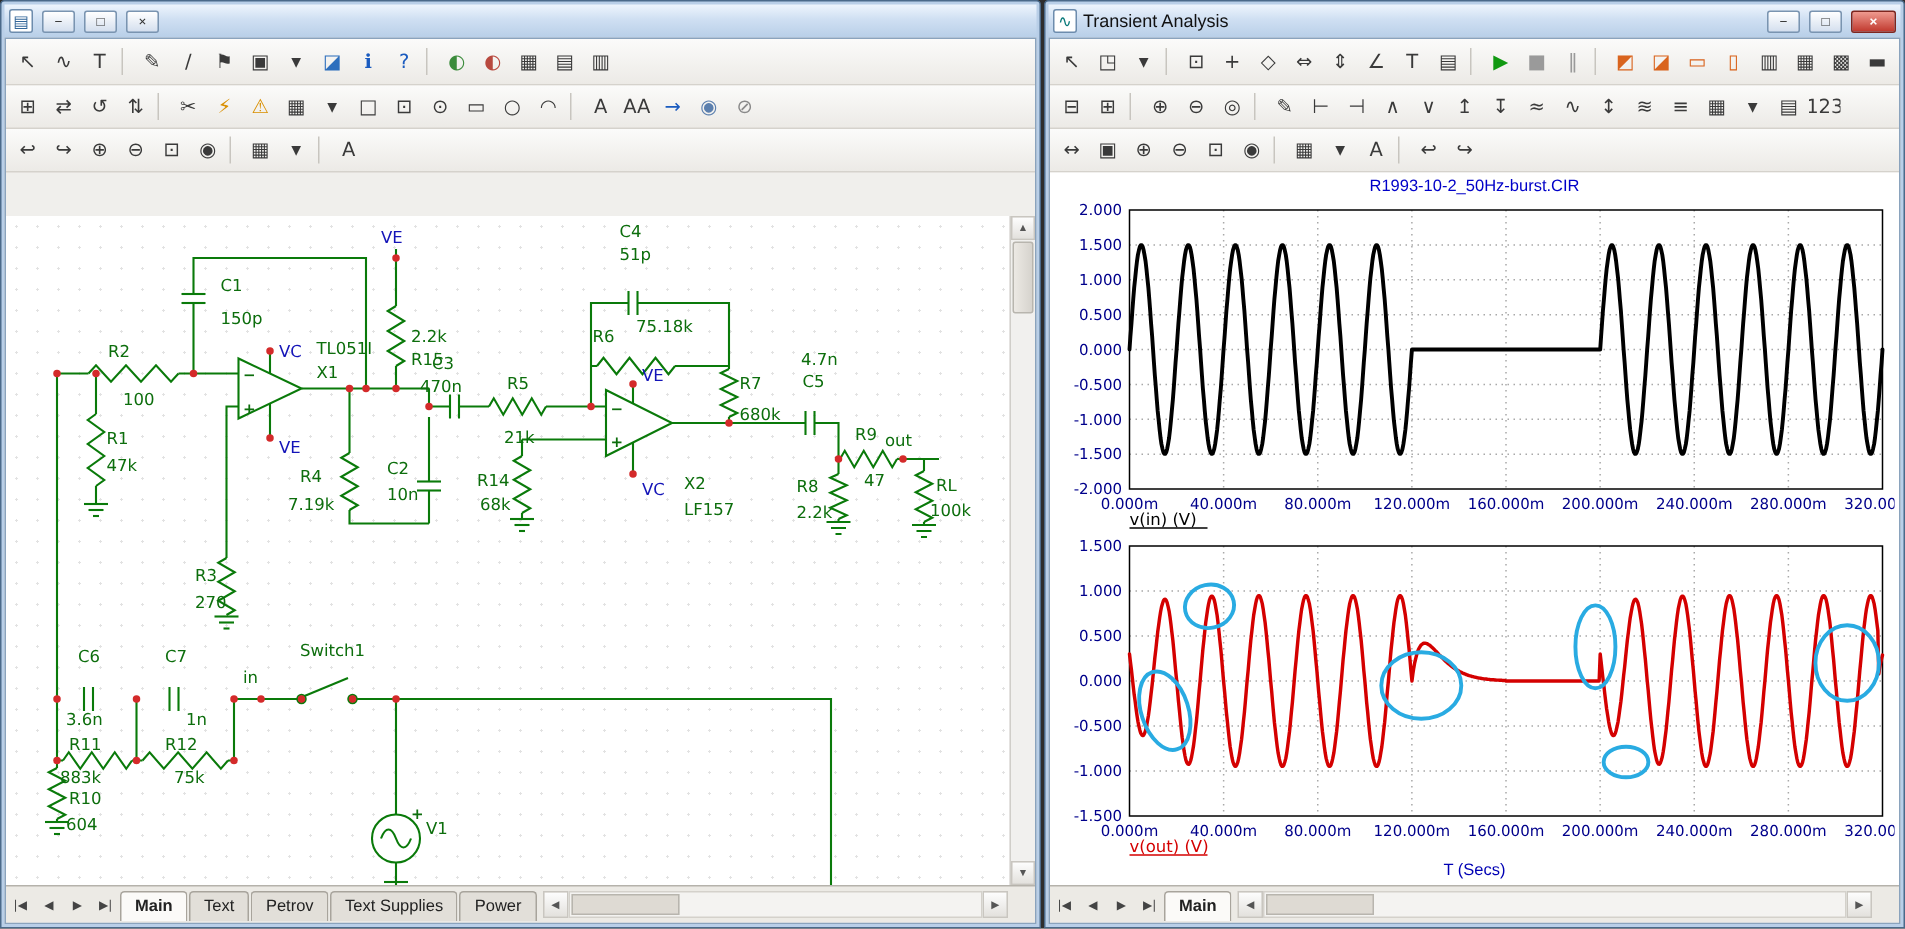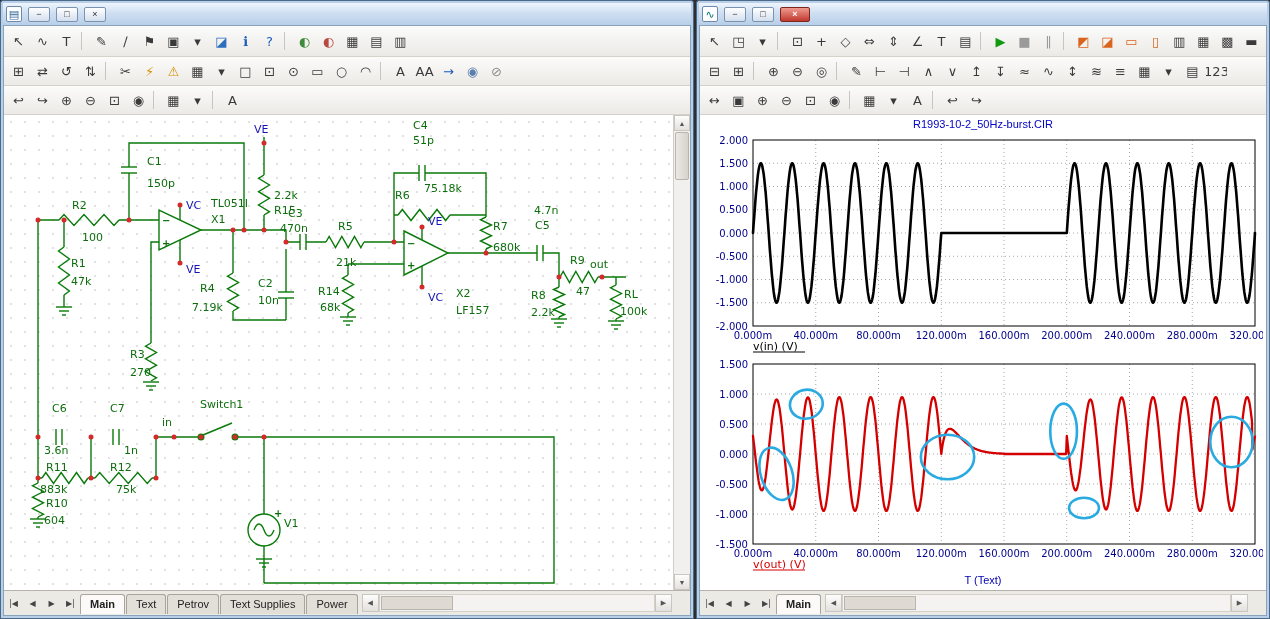--- a/index.html
+++ b/index.html
@@ -18,21 +18,21 @@
           font-size:9px;line-height:13px;text-align:center;border-radius:2px;margin-left:2px;color:#333;padding:0;}
   .winbtn.close-red{background:linear-gradient(#ef9a8f,#c0392e);border-color:#7e261e;color:#fff;width:30px;font-weight:bold;}
   .win-body{background:#f0efec;height:calc(100% - 22px);display:flex;flex-direction:column;border:1px solid #8aa3bd;box-sizing:border-box;}
   .tbar{display:flex;align-items:center;gap:1px;padding:1px 3px;background:linear-gradient(#fbfbfa,#eceae6);
         border-bottom:1px solid #d5d2cc;flex:0 0 auto;}
   .tbar.r1{height:28px;}.tbar.r2{height:26px;}.tbar.r3{height:26px;}
   .tbtn{width:23px;height:22px;display:flex;align-items:center;justify-content:center;font-size:13px;color:#3a3a3a;
         background:transparent;border:1px solid transparent;border-radius:2px;padding:0;overflow:hidden;
         font-family:"DejaVu Sans",sans-serif;}
   .tbtn[data-name="separator"]{width:6px;height:18px;border:none;border-left:1px solid #c8c5bf;margin:0 2px;border-radius:0;}
-  .canvas-row{flex:1;display:flex;background:#fff;position:relative;min-height:0;}
+  .canvas-row{flex:1;display:flex;background:#fff;position:relative;min-height:0;margin-top:29px;}
   .schem-area{flex:1;position:relative;overflow:hidden;
       background-image:radial-gradient(#e2e2e2 0.8px, transparent 0.9px);background-size:14px 14px;}
   svg.schematic{position:absolute;left:0;top:0;}
   .wire{stroke:#0a7a0a;stroke-width:1.4;fill:none;}
   .comp{fill:#ffffff;stroke:#0a7a0a;stroke-width:1.4;}
   .dot{fill:#d42a2a;stroke:none;}
   .slab-g{fill:#0d6e0d;font-size:11px;}
   .slab-b{fill:#1414b8;font-size:11px;}
   .slab-s{fill:#0d6e0d;font-size:10px;font-weight:bold;}
   .vscroll{width:16px;background:#f1f0ee;border-left:1px solid #d0cec9;display:flex;flex-direction:column;flex:0 0 auto;}
@@ -362,20 +362,21 @@
         <button class="harrow" data-name="scroll-right-arrow">▶</button>
       </div>
       <div class="corner" data-name="resize-corner"></div>
     </div>
   </div>
 </div>
 
 <div class="window" id="right-window" data-name="transient-analysis-window">
   <div class="titlebar" data-name="titlebar">
     <span class="app-icon" data-name="analysis-plot-icon" style="color:#0a7a7a">∿</span>
+    <span class="win-title" data-name="window-title">Transient Analysis</span>
     <button class="winbtn" data-name="minimize-button">−</button>
     <button class="winbtn" data-name="maximize-button">□</button>
     <button class="winbtn close-red" data-name="close-button">×</button>
   </div>
   <div class="win-body">
     <div class="tbar r1" data-name="toolbar-row1">
         <button class="tbtn" data-name="select-tool">↖</button>
         <button class="tbtn" data-name="graph-dropdown-button">◳</button>
         <button class="tbtn" data-name="graph-dropdown-arrow">▾</button>
         <button class="tbtn" data-name="separator"></button>
@@ -517,21 +518,21 @@
           <path d="M50.0,80.0L50.6,85.2L51.3,90.7L51.9,96.1L52.5,101.6L53.1,106.9L53.8,111.9L54.4,116.7L55.0,121.0L55.6,124.9L56.3,128.2L56.9,130.8L57.5,132.8L58.2,134.0L58.8,134.4L59.4,134.1L60.0,133.0L60.7,131.1L61.3,128.5L61.9,125.2L62.6,121.2L63.2,116.7L63.8,111.7L64.4,106.3L65.1,100.5L65.7,94.6L66.3,88.6L66.9,82.5L67.6,76.6L68.2,70.8L68.8,65.4L69.5,60.4L70.1,55.9L70.7,52.0L71.3,48.8L72.0,46.3L72.6,44.5L73.2,43.6L73.8,43.5L74.5,44.3L75.1,45.8L75.7,48.2L76.4,51.4L77.0,55.4L77.6,60.0L78.2,65.2L78.9,70.9L79.5,77.1L80.1,83.7L80.7,90.4L81.4,97.4L82.0,104.3L82.6,111.1L83.3,117.8L83.9,124.1L84.5,130.1L85.1,135.5L85.8,140.4L86.4,144.6L87.0,148.0L87.6,150.7L88.3,152.5L88.9,153.4L89.5,153.5L90.2,152.7L90.8,151.0L91.4,148.5L92.0,145.2L92.7,141.1L93.3,136.3L93.9,130.9L94.6,124.9L95.2,118.6L95.8,111.9L96.4,104.9L97.1,97.9L97.7,90.8L98.3,83.9L98.9,77.1L99.6,70.7L100.2,64.7L100.8,59.2L101.5,54.3L102.1,50.1L102.7,46.7L103.3,44.1L104.0,42.3L104.6,41.4L105.2,41.4L105.8,42.3L106.5,44.0L107.1,46.6L107.7,50.1L108.4,54.2L109.0,59.1L109.6,64.6L110.2,70.6L110.9,77.1L111.5,83.8L112.1,90.9L112.7,98.0L113.4,105.1L114.0,112.1L114.6,118.9L115.3,125.4L115.9,131.4L116.5,136.9L117.1,141.8L117.8,146.0L118.4,149.5L119.0,152.1L119.7,153.9L120.3,154.8L120.9,154.8L121.5,153.9L122.2,152.1L122.8,149.5L123.4,146.1L124.0,141.9L124.7,137.0L125.3,131.5L125.9,125.4L126.6,119.0L127.2,112.2L127.8,105.1L128.4,98.0L129.1,90.9L129.7,83.8L130.3,77.0L130.9,70.6L131.6,64.5L132.2,59.0L132.8,54.1L133.5,49.9L134.1,46.5L134.7,43.8L135.3,42.0L136.0,41.1L136.6,41.1L137.2,42.0L137.8,43.8L138.5,46.4L139.1,49.9L139.7,54.1L140.4,59.0L141.0,64.5L141.6,70.5L142.2,77.0L142.9,83.8L143.5,90.9L144.1,98.0L144.8,105.1L145.4,112.2L146.0,119.0L146.6,125.5L147.3,131.5L147.9,137.0L148.5,141.9L149.1,146.1L149.8,149.6L150.4,152.2L151.0,154.0L151.7,154.9L152.3,154.9L152.9,154.0L153.5,152.2L154.2,149.6L154.8,146.1L155.4,141.9L156.0,137.0L156.7,131.5L157.3,125.5L157.9,119.0L158.6,112.2L159.2,105.1L159.8,98.0L160.4,90.9L161.1,83.8L161.7,77.0L162.3,70.5L162.9,64.5L163.6,59.0L164.2,54.1L164.8,49.9L165.5,46.4L166.1,43.8L166.7,42.0L167.3,41.1L168.0,41.1L168.6,42.0L169.2,43.8L169.9,46.4L170.5,49.9L171.1,54.1L171.7,59.0L172.4,64.5L173.0,70.5L173.6,77.0L174.2,83.8L174.9,90.9L175.5,98.0L176.1,105.1L176.8,112.2L177.4,119.0L178.0,125.5L178.6,131.5L179.3,137.0L179.9,141.9L180.5,146.1L181.1,149.6L181.8,152.2L182.4,154.0L183.0,154.9L183.7,154.9L184.3,154.0L184.9,152.2L185.5,149.6L186.2,146.1L186.8,141.9L187.4,137.0L188.1,131.5L188.7,125.5L189.3,119.0L189.9,112.2L190.6,105.1L191.2,98.0L191.8,90.9L192.4,83.8L193.1,77.0L193.7,70.5L194.3,64.5L195.0,59.0L195.6,54.1L196.2,49.9L196.8,46.4L197.5,43.8L198.1,42.0L198.7,41.1L199.3,41.1L200.0,42.0L200.6,43.8L201.2,46.4L201.9,49.9L202.5,54.1L203.1,59.0L203.7,64.5L204.4,70.5L205.0,77.0L205.6,83.8L206.2,90.9L206.9,98.0L207.5,105.1L208.1,112.2L208.8,119.0L209.4,125.5L210.0,131.5L210.6,137.0L211.3,141.9L211.9,146.1L212.5,149.6L213.2,152.2L213.8,154.0L214.4,154.9L215.0,154.9L215.7,154.0L216.3,152.2L216.9,149.6L217.5,146.1L218.2,141.9L218.8,137.0L219.4,131.5L220.1,125.5L220.7,119.0L221.3,112.2L221.9,105.1L222.6,98.0L223.2,90.9L223.8,83.8L224.4,77.0L225.1,70.5L225.7,64.5L226.3,59.0L227.0,54.1L227.6,49.9L228.2,46.4L228.8,43.8L229.5,42.0L230.1,41.1L230.7,41.1L231.3,42.0L232.0,43.8L232.6,46.4L233.2,49.9L233.9,54.1L234.5,59.0L235.1,64.5L235.7,70.5L236.4,77.0L237.0,83.8L237.6,90.9L238.3,98.0L238.9,93.4L239.5,89.4L240.1,86.0L240.8,83.1L241.4,80.7L242.0,78.7L242.6,77.0L243.3,75.7L243.9,74.7L244.5,73.9L245.2,73.4L245.8,73.0L246.4,72.8L247.0,72.8L247.7,72.9L248.3,73.1L248.9,73.4L249.5,73.8L250.2,74.2L250.8,74.7L251.4,75.3L252.1,75.9L252.7,76.5L253.3,77.1L253.9,77.8L254.6,78.4L255.2,79.1L255.8,79.8L256.4,80.5L257.1,81.1L257.7,81.8L258.3,82.4L259.0,83.1L259.6,83.7L260.2,84.3L260.8,84.9L261.5,85.5L262.1,86.1L262.7,86.6L263.4,87.1L264.0,87.6L264.6,88.1L265.2,88.6L265.9,89.1L266.5,89.5L267.1,89.9L267.7,90.3L268.4,90.7L269.0,91.1L269.6,91.4L270.3,91.8L270.9,92.1L271.5,92.4L272.1,92.7L272.8,93.0L273.4,93.2L274.0,93.5L274.6,93.7L275.3,94.0L275.9,94.2L276.5,94.4L277.2,94.6L277.8,94.8L278.4,95.0L279.0,95.1L279.7,95.3L280.3,95.4L280.9,95.6L281.5,95.7L282.2,95.9L282.8,96.0L283.4,96.1L284.1,96.2L284.7,96.3L285.3,96.4L285.9,96.5L286.6,96.6L287.2,96.7L287.8,96.7L288.5,96.8L289.1,96.9L289.7,96.9L290.3,97.0L291.0,97.1L291.6,97.1L292.2,97.2L292.8,97.2L293.5,97.3L294.1,97.3L294.7,97.4L295.4,97.4L296.0,97.4L296.6,97.5L297.2,97.5L297.9,97.5L298.5,97.6L299.1,97.6L299.7,97.6L300.4,97.6L301.0,98.0L301.6,98.0L302.3,98.0L302.9,98.0L303.5,98.0L304.1,98.0L304.8,98.0L305.4,98.0L306.0,98.0L306.6,98.0L307.3,98.0L307.9,98.0L308.5,98.0L309.2,98.0L309.8,98.0L310.4,98.0L311.0,98.0L311.7,98.0L312.3,98.0L312.9,98.0L313.6,98.0L314.2,98.0L314.8,98.0L315.4,98.0L316.1,98.0L316.7,98.0L317.3,98.0L317.9,98.0L318.6,98.0L319.2,98.0L319.8,98.0L320.5,98.0L321.1,98.0L321.7,98.0L322.3,98.0L323.0,98.0L323.6,98.0L324.2,98.0L324.8,98.0L325.5,98.0L326.1,98.0L326.7,98.0L327.4,98.0L328.0,98.0L328.6,98.0L329.2,98.0L329.9,98.0L330.5,98.0L331.1,98.0L331.7,98.0L332.4,98.0L333.0,98.0L333.6,98.0L334.3,98.0L334.9,98.0L335.5,98.0L336.1,98.0L336.8,98.0L337.4,98.0L338.0,98.0L338.7,98.0L339.3,98.0L339.9,98.0L340.5,98.0L341.2,98.0L341.8,98.0L342.4,98.0L343.0,98.0L343.7,98.0L344.3,98.0L344.9,98.0L345.6,98.0L346.2,98.0L346.8,98.0L347.4,98.0L348.1,98.0L348.7,98.0L349.3,98.0L349.9,98.0L350.6,98.0L351.2,98.0L351.8,98.0L352.5,98.0L353.1,98.0L353.7,98.0L354.3,98.0L355.0,98.0L355.6,98.0L356.2,98.0L356.8,98.0L357.5,98.0L358.1,98.0L358.7,98.0L359.4,98.0L360.0,98.0L360.6,98.0L361.2,98.0L361.9,98.0L362.5,98.0L363.1,98.0L363.8,80.0L364.4,85.2L365.0,90.7L365.6,96.1L366.3,101.6L366.9,106.9L367.5,111.9L368.1,116.7L368.8,121.0L369.4,124.9L370.0,128.2L370.7,130.8L371.3,132.8L371.9,134.0L372.5,134.4L373.2,134.1L373.8,133.0L374.4,131.1L375.0,128.5L375.7,125.2L376.3,121.2L376.9,116.7L377.6,111.7L378.2,106.3L378.8,100.5L379.4,94.6L380.1,88.6L380.7,82.5L381.3,76.6L381.9,70.8L382.6,65.4L383.2,60.4L383.8,55.9L384.5,52.0L385.1,48.8L385.7,46.3L386.3,44.5L387.0,43.6L387.6,43.5L388.2,44.3L388.9,45.8L389.5,48.2L390.1,51.4L390.7,55.4L391.4,60.0L392.0,65.2L392.6,70.9L393.2,77.1L393.9,83.7L394.5,90.4L395.1,97.4L395.8,104.3L396.4,111.1L397.0,117.8L397.6,124.1L398.3,130.1L398.9,135.5L399.5,140.4L400.1,144.6L400.8,148.0L401.4,150.7L402.0,152.5L402.7,153.4L403.3,153.5L403.9,152.7L404.5,151.0L405.2,148.5L405.8,145.2L406.4,141.1L407.0,136.3L407.7,130.9L408.3,124.9L408.9,118.6L409.6,111.9L410.2,104.9L410.8,97.9L411.4,90.8L412.1,83.9L412.7,77.1L413.3,70.7L414.0,64.7L414.6,59.2L415.2,54.3L415.8,50.1L416.5,46.7L417.1,44.1L417.7,42.3L418.3,41.4L419.0,41.4L419.6,42.3L420.2,44.0L420.9,46.6L421.5,50.1L422.1,54.2L422.7,59.1L423.4,64.6L424.0,70.6L424.6,77.1L425.2,83.8L425.9,90.9L426.5,98.0L427.1,105.1L427.8,112.1L428.4,118.9L429.0,125.4L429.6,131.4L430.3,136.9L430.9,141.8L431.5,146.0L432.1,149.5L432.8,152.1L433.4,153.9L434.0,154.8L434.7,154.8L435.3,153.9L435.9,152.1L436.5,149.5L437.2,146.1L437.8,141.9L438.4,137.0L439.1,131.5L439.7,125.4L440.3,119.0L440.9,112.2L441.6,105.1L442.2,98.0L442.8,90.9L443.4,83.8L444.1,77.0L444.7,70.6L445.3,64.5L446.0,59.0L446.6,54.1L447.2,49.9L447.8,46.5L448.5,43.8L449.1,42.0L449.7,41.1L450.3,41.1L451.0,42.0L451.6,43.8L452.2,46.4L452.9,49.9L453.5,54.1L454.1,59.0L454.7,64.5L455.4,70.5L456.0,77.0L456.6,83.8L457.2,90.9L457.9,98.0L458.5,105.1L459.1,112.2L459.8,119.0L460.4,125.5L461.0,131.5L461.6,137.0L462.3,141.9L462.9,146.1L463.5,149.6L464.2,152.2L464.8,154.0L465.4,154.9L466.0,154.9L466.7,154.0L467.3,152.2L467.9,149.6L468.5,146.1L469.2,141.9L469.8,137.0L470.4,131.5L471.1,125.5L471.7,119.0L472.3,112.2L472.9,105.1L473.6,98.0L474.2,90.9L474.8,83.8L475.4,77.0L476.1,70.5L476.7,64.5L477.3,59.0L478.0,54.1L478.6,49.9L479.2,46.4L479.8,43.8L480.5,42.0L481.1,41.1L481.7,41.1L482.3,42.0L483.0,43.8L483.6,46.4L484.2,49.9L484.9,54.1L485.5,59.0L486.1,64.5L486.7,70.5L487.4,77.0L488.0,83.8L488.6,90.9L489.3,98.0L489.9,105.1L490.5,112.2L491.1,119.0L491.8,125.5L492.4,131.5L493.0,137.0L493.6,141.9L494.3,146.1L494.9,149.6L495.5,152.2L496.2,154.0L496.8,154.9L497.4,154.9L498.0,154.0L498.7,152.2L499.3,149.6L499.9,146.1L500.5,141.9L501.2,137.0L501.8,131.5L502.4,125.5L503.1,119.0L503.7,112.2L504.3,105.1L504.9,98.0L505.6,90.9L506.2,83.8L506.8,77.0L507.4,70.5L508.1,64.5L508.7,59.0L509.3,54.1L510.0,49.9L510.6,46.4L511.2,43.8L511.8,42.0L512.5,41.1L513.1,41.1L513.7,42.0L514.4,43.8L515.0,46.4L515.6,49.9L516.2,54.1L516.9,59.0L517.5,64.5L518.1,70.5L518.7,77.0L519.4,83.8L520.0,90.9L520.6,98.0L521.3,105.1L521.9,112.2L522.5,119.0L523.1,125.5L523.8,131.5L524.4,137.0L525.0,141.9L525.6,146.1L526.3,149.6L526.9,152.2L527.5,154.0L528.2,154.9L528.8,154.9L529.4,154.0L530.0,152.2L530.7,149.6L531.3,146.1L531.9,141.9L532.5,137.0L533.2,131.5L533.8,125.5L534.4,119.0L535.1,112.2L535.7,105.1L536.3,98.0L536.9,90.9L537.6,83.8L538.2,77.0L538.8,70.5L539.4,64.5L540.1,59.0L540.7,54.1L541.3,49.9L542.0,46.4L542.6,43.8L543.2,42.0L543.8,41.1L544.5,41.1L545.1,42.0L545.7,43.8L546.4,46.4L547.0,49.9L547.6,54.1L548.2,59.0L548.9,64.5L549.5,93.4L550.1,89.4L550.7,86.0L551.4,83.1L552.0,80.7" fill="none" stroke="#d40000" stroke-width="2.3" stroke-linejoin="round" stroke-linecap="round"></path>
           <ellipse cx="73.53125" cy="117.8" rx="15.6875" ry="27" fill="none" stroke="#29abe2" stroke-width="2.6" transform="rotate(-18 73.53125 117.8)"></ellipse>
           <ellipse cx="103.3375" cy="48.2" rx="16.471875" ry="14.399999999999999" fill="none" stroke="#29abe2" stroke-width="2.6" transform="rotate(-12 103.3375 48.2)"></ellipse>
           <ellipse cx="244.525" cy="101.00000000000001" rx="26.66875" ry="22.2" fill="none" stroke="#29abe2" stroke-width="2.6" transform="rotate(0 244.525 101.00000000000001)"></ellipse>
           <ellipse cx="360.6125" cy="75.2" rx="13.334375" ry="27.599999999999998" fill="none" stroke="#29abe2" stroke-width="2.6" transform="rotate(0 360.6125 75.2)"></ellipse>
           <ellipse cx="381.00625" cy="152" rx="14.903125" ry="10.200000000000001" fill="none" stroke="#29abe2" stroke-width="2.6" transform="rotate(0 381.00625 152)"></ellipse>
           <ellipse cx="528.46875" cy="86" rx="21.178125" ry="25.2" fill="none" stroke="#29abe2" stroke-width="2.6" transform="rotate(0 528.46875 86)"></ellipse>
           <text x="50" y="212" fill="#d40000" font-size="11px">v(out) (V)</text>
           <line x1="50" y1="214" x2="102" y2="214" stroke="#d40000" stroke-width="1"></line>
         </svg>
-      <div class="xaxis-label" data-name="x-axis-label">T (Text)</div>
+      <div class="xaxis-label" data-name="x-axis-label">T (Secs)</div>
     </div>
 
     <div class="tabbar" data-name="page-tab-bar">
       <div class="tnav">
           <button class="tbtn" data-name="first-page-button">|◀</button>
           <button class="tbtn" data-name="prev-page-button">◀</button>
           <button class="tbtn" data-name="next-page-button">▶</button>
           <button class="tbtn" data-name="last-page-button">▶|</button>
         </div>
       <div class="tnav" data-name="tabs">

